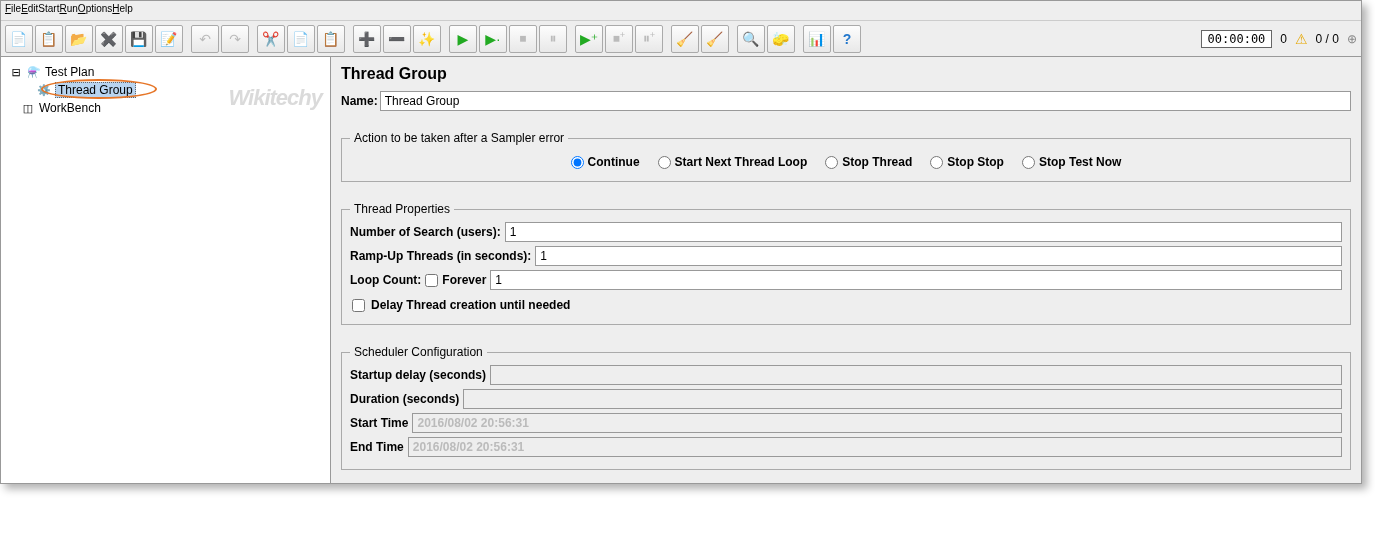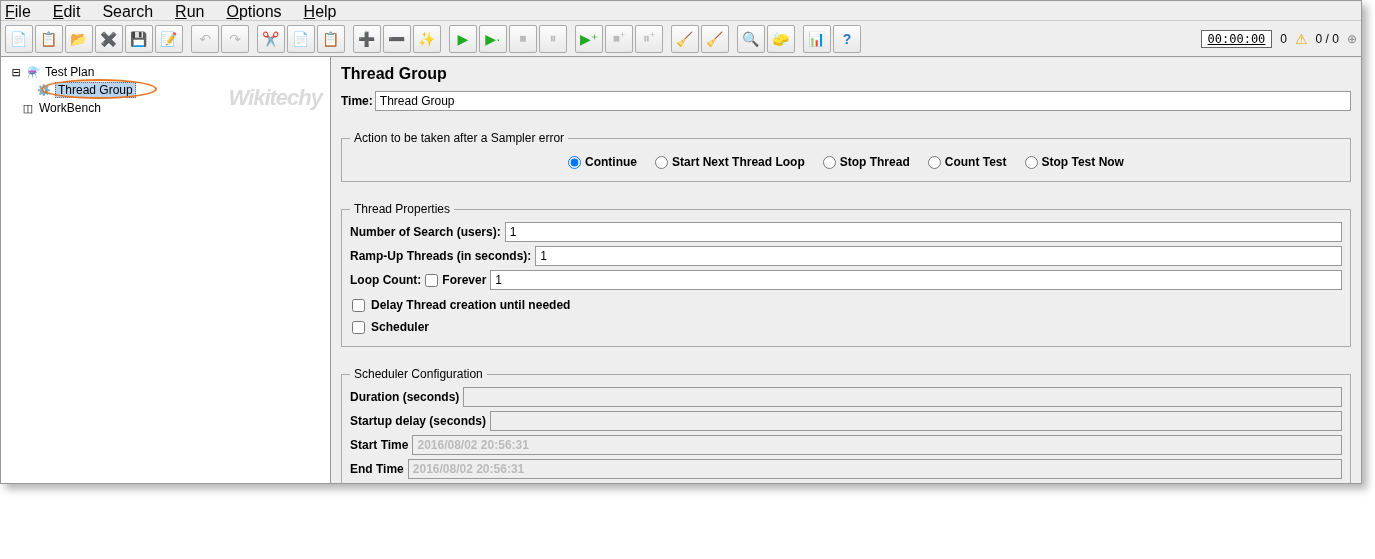--- a/index.html
+++ b/index.html
@@ -1,25 +1,25 @@
 <!DOCTYPE html>
 <html><head>
 <meta charset="utf-8">
 <style>
 * { box-sizing: border-box; margin: 0; padding: 0; font-family: Arial, sans-serif; }
 body { background: #fff; width: 1375px; height: 559px; overflow: hidden; position: relative; }
 .window { width: 1362px; height: 484px; border: 1px solid #999; background: #eee; box-shadow: 5px 5px 8px rgba(0,0,0,0.3); position: relative; }
-.menubar { height: 20px; background: #eee; padding: 2px 4px; display: flex; gap: 22px; font-size: 16px; border-bottom: 1px solid #ccc; }
+.menubar { height: 20px; background: #eee; padding: 2px 4px; display: flex; gap: 0; font-size: 10px; border-bottom: 1px solid #ccc; }
 .menubar span { cursor: pointer; }
 .menubar span u { text-decoration: underline; }
 .toolbar { height: 36px; background: #eee; padding: 2px 4px; display: flex; align-items: center; border-bottom: 1px solid #999; }
 .tbtn { width: 28px; height: 28px; border: 1px solid #aaa; background: linear-gradient(#fdfdfd,#e8e8e8); margin-right: 2px; display: flex; align-items: center; justify-content: center; border-radius: 2px; cursor: pointer; font-size: 14px; }
 .tsep { width: 6px; }
 .toolbar-right { margin-left: auto; display: flex; align-items: center; gap: 8px; font-size: 12px; }
-.timer { border: 1px solid #666; background: #fff; padding: 1px 6px; font-family: monospace; font-size: 12px; text-decoration: underline; }
+.timer { border: 1px solid #666; background: #fff; padding: 1px 6px; font-family: monospace; font-size: 12px; }
 .warn { color: #e6a700; font-size: 14px; }
 .main { display: flex; height: calc(100% - 56px); }
 .tree { width: 330px; border-right: 1px solid #999; background: #fff; padding: 6px 4px; font-size: 12px; position: relative; }
 .tree-row { display: flex; align-items: center; height: 18px; padding-left: 4px; gap: 4px; cursor: pointer; }
 .tree-row.indent { padding-left: 32px; }
 .tree-icon { width: 14px; height: 14px; display: inline-flex; align-items: center; justify-content: center; font-size: 11px; }
 .selected-label { background: #b8d4f0; border: 1px dotted #666; padding: 0 2px; }
 .highlight-oval { position: absolute; border: 2px solid #e67628; border-radius: 50%; width: 116px; height: 20px; left: 40px; top: 22px; pointer-events: none; }
 .watermark { position: absolute; right: 8px; top: 28px; font-size: 22px; font-weight: bold; color: rgba(150,150,150,0.35); font-style: italic; pointer-events: none; letter-spacing: -1px; }
 .content { flex: 1; background: #eee; padding: 8px 10px; overflow: auto; font-size: 12px; }
@@ -39,21 +39,21 @@
 .field-row input[type=text] { flex: 1; border: 1px solid #999; background: #fff; height: 20px; padding: 1px 4px; font-size: 12px; }
 .disabled-field { background: #eee !important; color: #bbb !important; font-weight: bold; }
 </style>
 </head>
 <body>
 
 <div class="window">
   <div class="menubar">
     <span><u>F</u>ile</span>
     <span><u>E</u>dit</span>
-    <span>Search</span>
+    <span>Start</span>
     <span><u>R</u>un</span>
     <span><u>O</u>ptions</span>
     <span><u>H</u>elp</span>
   </div>
 
   <div class="toolbar">
     <div class="tbtn">📄</div>
     <div class="tbtn">📋</div>
     <div class="tbtn">📂</div>
     <div class="tbtn">✖️</div>
@@ -114,42 +114,42 @@
         <span>WorkBench</span>
       </div>
       <div class="highlight-oval"></div>
       <div class="watermark">Wikitechy</div>
     </div>
 
     <div class="content">
       <h2>Thread Group</h2>
 
       <div class="row">
-        <label class="fixed">Time:</label>
+        <label class="fixed">Name:</label>
         <input type="text" value="Thread Group" style="">
       </div>
 
       <fieldset>
         <legend>Action to be taken after a Sampler error</legend>
         <div class="radio-row">
           <label>
               <input type="radio" name="ae" checked="" style="">
               <span>Continue</span>
             </label>
           <label>
               <input type="radio" name="ae" style="">
               <span>Start Next Thread Loop</span>
             </label>
           <label>
               <input type="radio" name="ae" style="">
               <span>Stop Thread</span>
             </label>
           <label>
               <input type="radio" name="ae" style="">
-              <span>Count Test</span>
+              <span>Stop Stop</span>
             </label>
           <label>
               <input type="radio" name="ae" style="">
               <span>Stop Test Now</span>
             </label>
         </div>
       </fieldset>
 
       <fieldset>
         <legend>Thread Properties</legend>
@@ -164,34 +164,30 @@
         <div class="field-row">
           <label>Loop Count:</label>
           <input type="checkbox" style="">
           <label>Forever</label>
           <input type="text" value="1" style="">
         </div>
         <div class="check-row">
           <input type="checkbox" style="">
           <span>Delay Thread creation until needed</span>
         </div>
-        <div class="check-row">
-          <input type="checkbox" style="">
-          <span>Scheduler</span>
-        </div>
       </fieldset>
 
       <fieldset>
         <legend>Scheduler Configuration</legend>
         <div class="field-row">
-          <label>Duration (seconds)</label>
+          <label>Startup delay (seconds)</label>
           <input type="text" class="disabled-field" disabled="" style="">
         </div>
         <div class="field-row">
-          <label>Startup delay (seconds)</label>
+          <label>Duration (seconds)</label>
           <input type="text" class="disabled-field" disabled="" style="">
         </div>
         <div class="field-row">
           <label>Start Time</label>
           <input type="text" class="disabled-field" disabled="" value="2016/08/02 20:56:31" style="">
         </div>
         <div class="field-row">
           <label>End Time</label>
           <input type="text" class="disabled-field" disabled="" value="2016/08/02 20:56:31" style="">
         </div>

